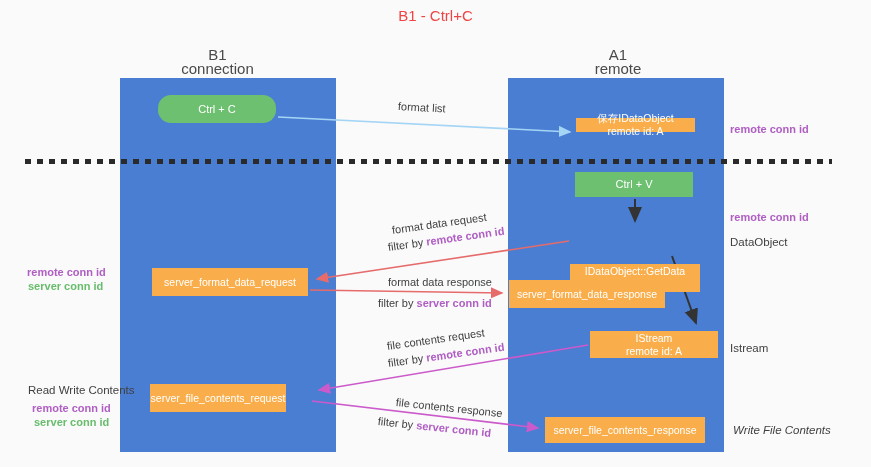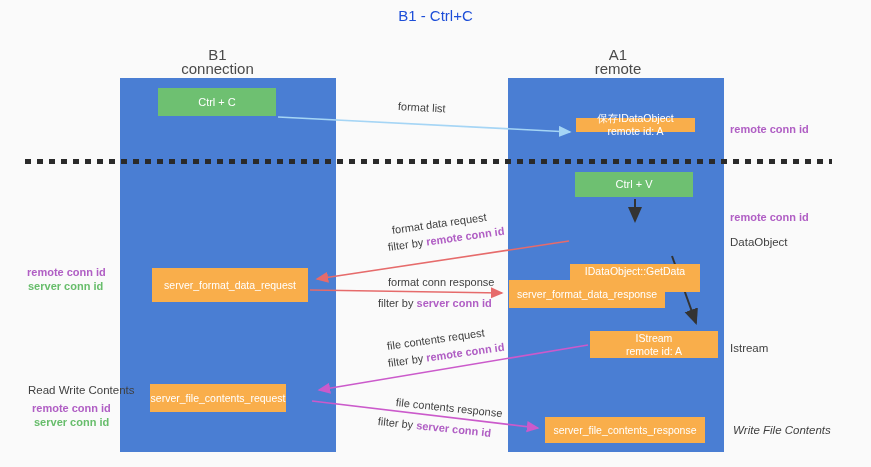--- a/index.html
+++ b/index.html
@@ -1,19 +1,19 @@
 <!DOCTYPE html>
 <html><head>
 <meta charset="utf-8">
 <style>
   html,body{margin:0;padding:0;background:#fafafa;}
   .canvas{position:relative;width:871px;height:467px;background:#fafafa;overflow:hidden;
           font-family:"Liberation Sans",sans-serif;color:#3f3f3f;}
   .title{position:absolute;left:0;top:6px;width:871px;text-align:center;
-         font-size:15px;line-height:19px;color:#1d4ed8;}
+         font-size:15px;line-height:19px;color:#ef4444;}
   .lane-header{position:absolute;text-align:center;font-size:15px;line-height:14px;color:#4a4a4a;}
   .lane{position:absolute;top:78px;width:216px;height:374px;background:#4a7ed3;}
   .arrows{position:absolute;left:0;top:0;width:871px;height:467px;pointer-events:none;}
   .dashed{position:absolute;left:25px;top:159px;width:807px;height:5px;
           background:repeating-linear-gradient(90deg,#2a2a2a 0 6px,transparent 6px 12px);}
   .box{position:absolute;display:flex;flex-direction:column;align-items:center;justify-content:center;
        color:#fff;font-size:10.5px;line-height:13px;text-align:center;}
   .box.orange{background:#f9ae4b;}
   .box.green{background:#6ec071;font-size:11px;}
   .flow-label{position:absolute;font-size:11px;color:#3f3f3f;white-space:nowrap;transform-origin:left center;}
@@ -64,39 +64,39 @@
     <line x1="635" y1="199" x2="635" y2="221" stroke="#333333" stroke-width="2" marker-end="url(#m-black)"></line>
     <line x1="569" y1="241" x2="317" y2="279" stroke="#e66b6b" stroke-width="1.6" marker-end="url(#m-red)"></line>
     <line x1="310" y1="290" x2="502" y2="293" stroke="#e66b6b" stroke-width="1.6" marker-end="url(#m-red)"></line>
     <line x1="672" y1="256" x2="696" y2="323" stroke="#333333" stroke-width="2" marker-end="url(#m-black)"></line>
     <line x1="588" y1="345" x2="319" y2="390" stroke="#cb5acb" stroke-width="1.6" marker-end="url(#m-magenta)"></line>
     <line x1="312" y1="401" x2="538" y2="428" stroke="#cb5acb" stroke-width="1.6" marker-end="url(#m-magenta)"></line>
   </svg>
 
   <div class="dashed"></div>
 
-  <div class="box green" style="left:158px;top:88px;width:118px;height:28px;">
+  <div class="box green" style="left:158px;top:95px;width:118px;height:28px;border-radius:13px;">
     <div>Ctrl + C</div>
   </div>
 
   <div class="box orange" style="left:576px;top:118px;width:119px;height:14px;">
     <div>保存IDataObject</div>
     <div>remote id: A</div>
   </div>
 
   <div class="box green" style="left:575px;top:172px;width:118px;height:25px;">
     <div>Ctrl + V</div>
   </div>
 
   <div class="box orange" style="left:570px;top:227px;width:130px;height:28px;margin-top:37px;">
     <div>IDataObject::GetData</div>
     <div>remote id: A</div>
   </div>
 
-  <div class="box orange" style="left:152px;top:268px;width:156px;height:34px;">
+  <div class="box orange" style="left:152px;top:268px;width:156px;height:28px;">
     <div>server_format_data_request</div>
   </div>
 
   <div class="box orange" style="left:509px;top:280px;width:156px;height:28px;">
     <div>server_format_data_response</div>
   </div>
 
   <div class="box orange" style="left:590px;top:331px;width:128px;height:27px;">
     <div>IStream</div>
     <div>remote id: A</div>
@@ -111,21 +111,21 @@
   </div>
 
   <div class="flow-label rot-p3" style="left:398px;top:100px;">format list</div>
 
   <div class="flow-label rot-n8" style="left:392px;top:224px;">format data request</div>
   <div class="flow-label rot-n8" style="left:388px;top:241px;">
     <span>filter by</span>
     <span class="purple">remote conn id</span>
   </div>
 
-  <div class="flow-label" style="left:388px;top:276px;">format conn response</div>
+  <div class="flow-label" style="left:388px;top:276px;">format data response</div>
   <div class="flow-label" style="left:378px;top:297px;">
     <span>filter by</span>
     <span class="purple">server conn id</span>
   </div>
 
   <div class="flow-label rot-n8" style="left:387px;top:340px;">file contents request</div>
   <div class="flow-label rot-n8" style="left:388px;top:357px;">
     <span>filter by</span>
     <span class="purple">remote conn id</span>
   </div>

